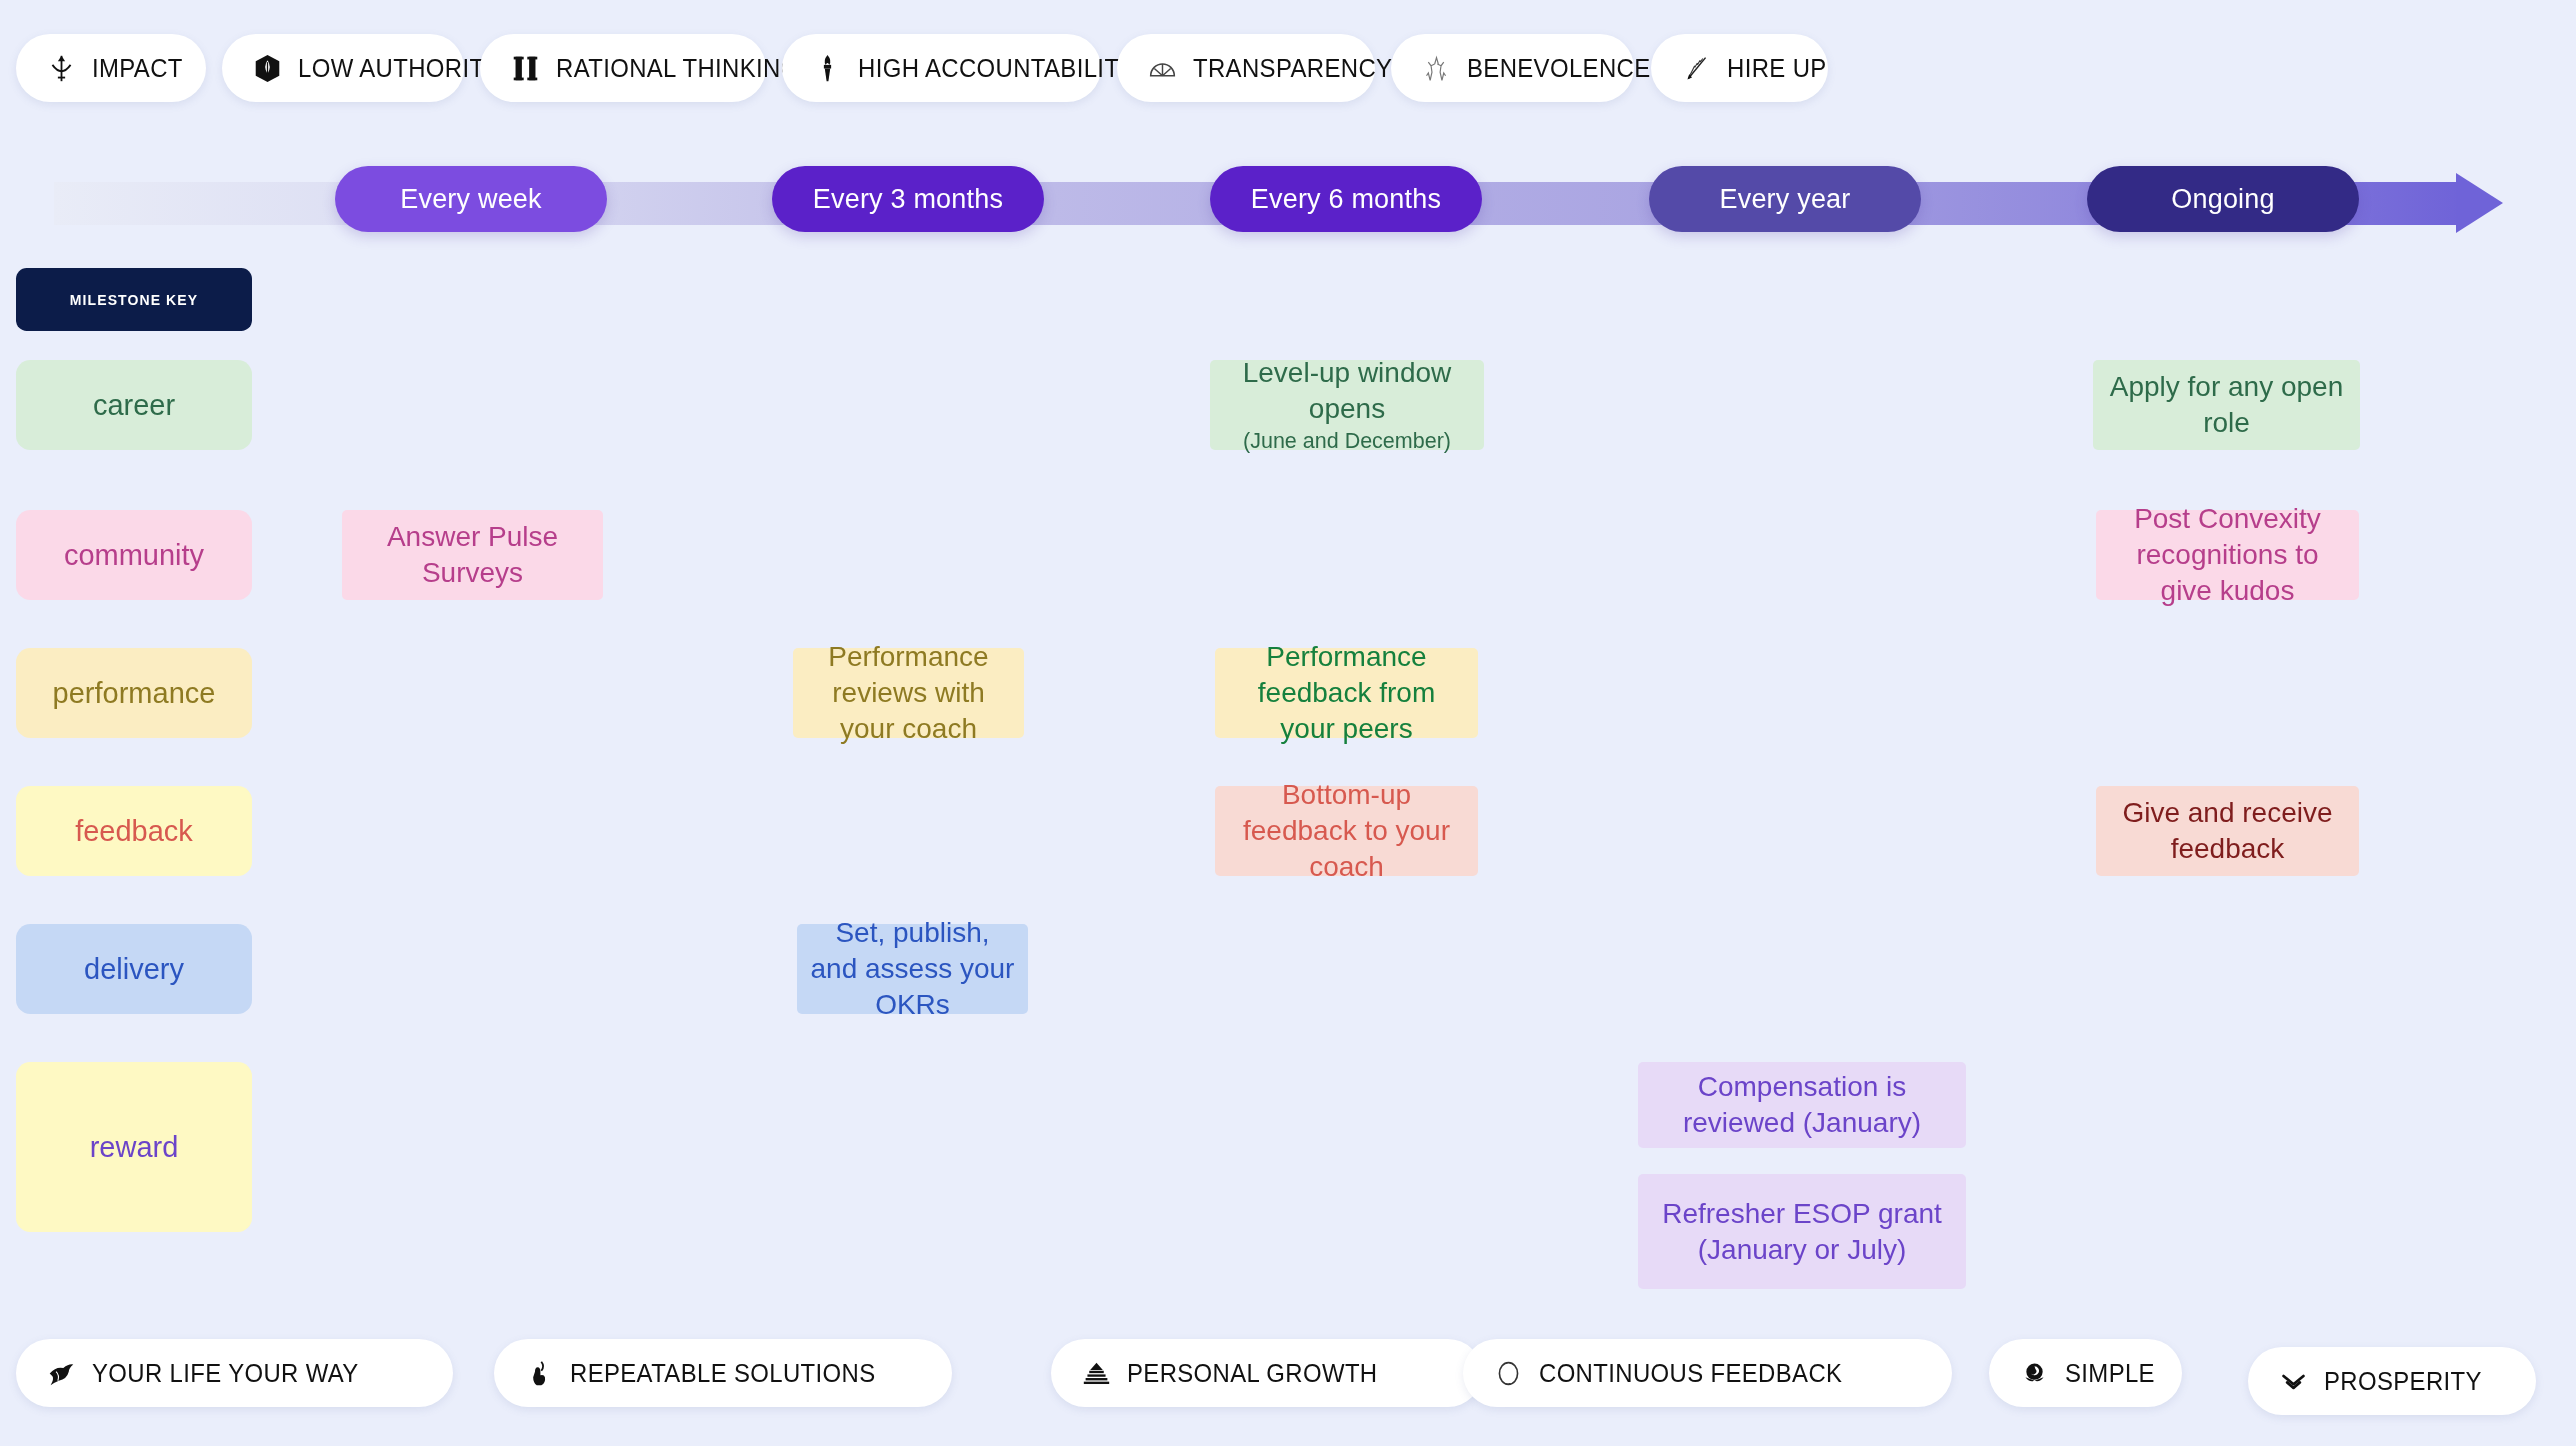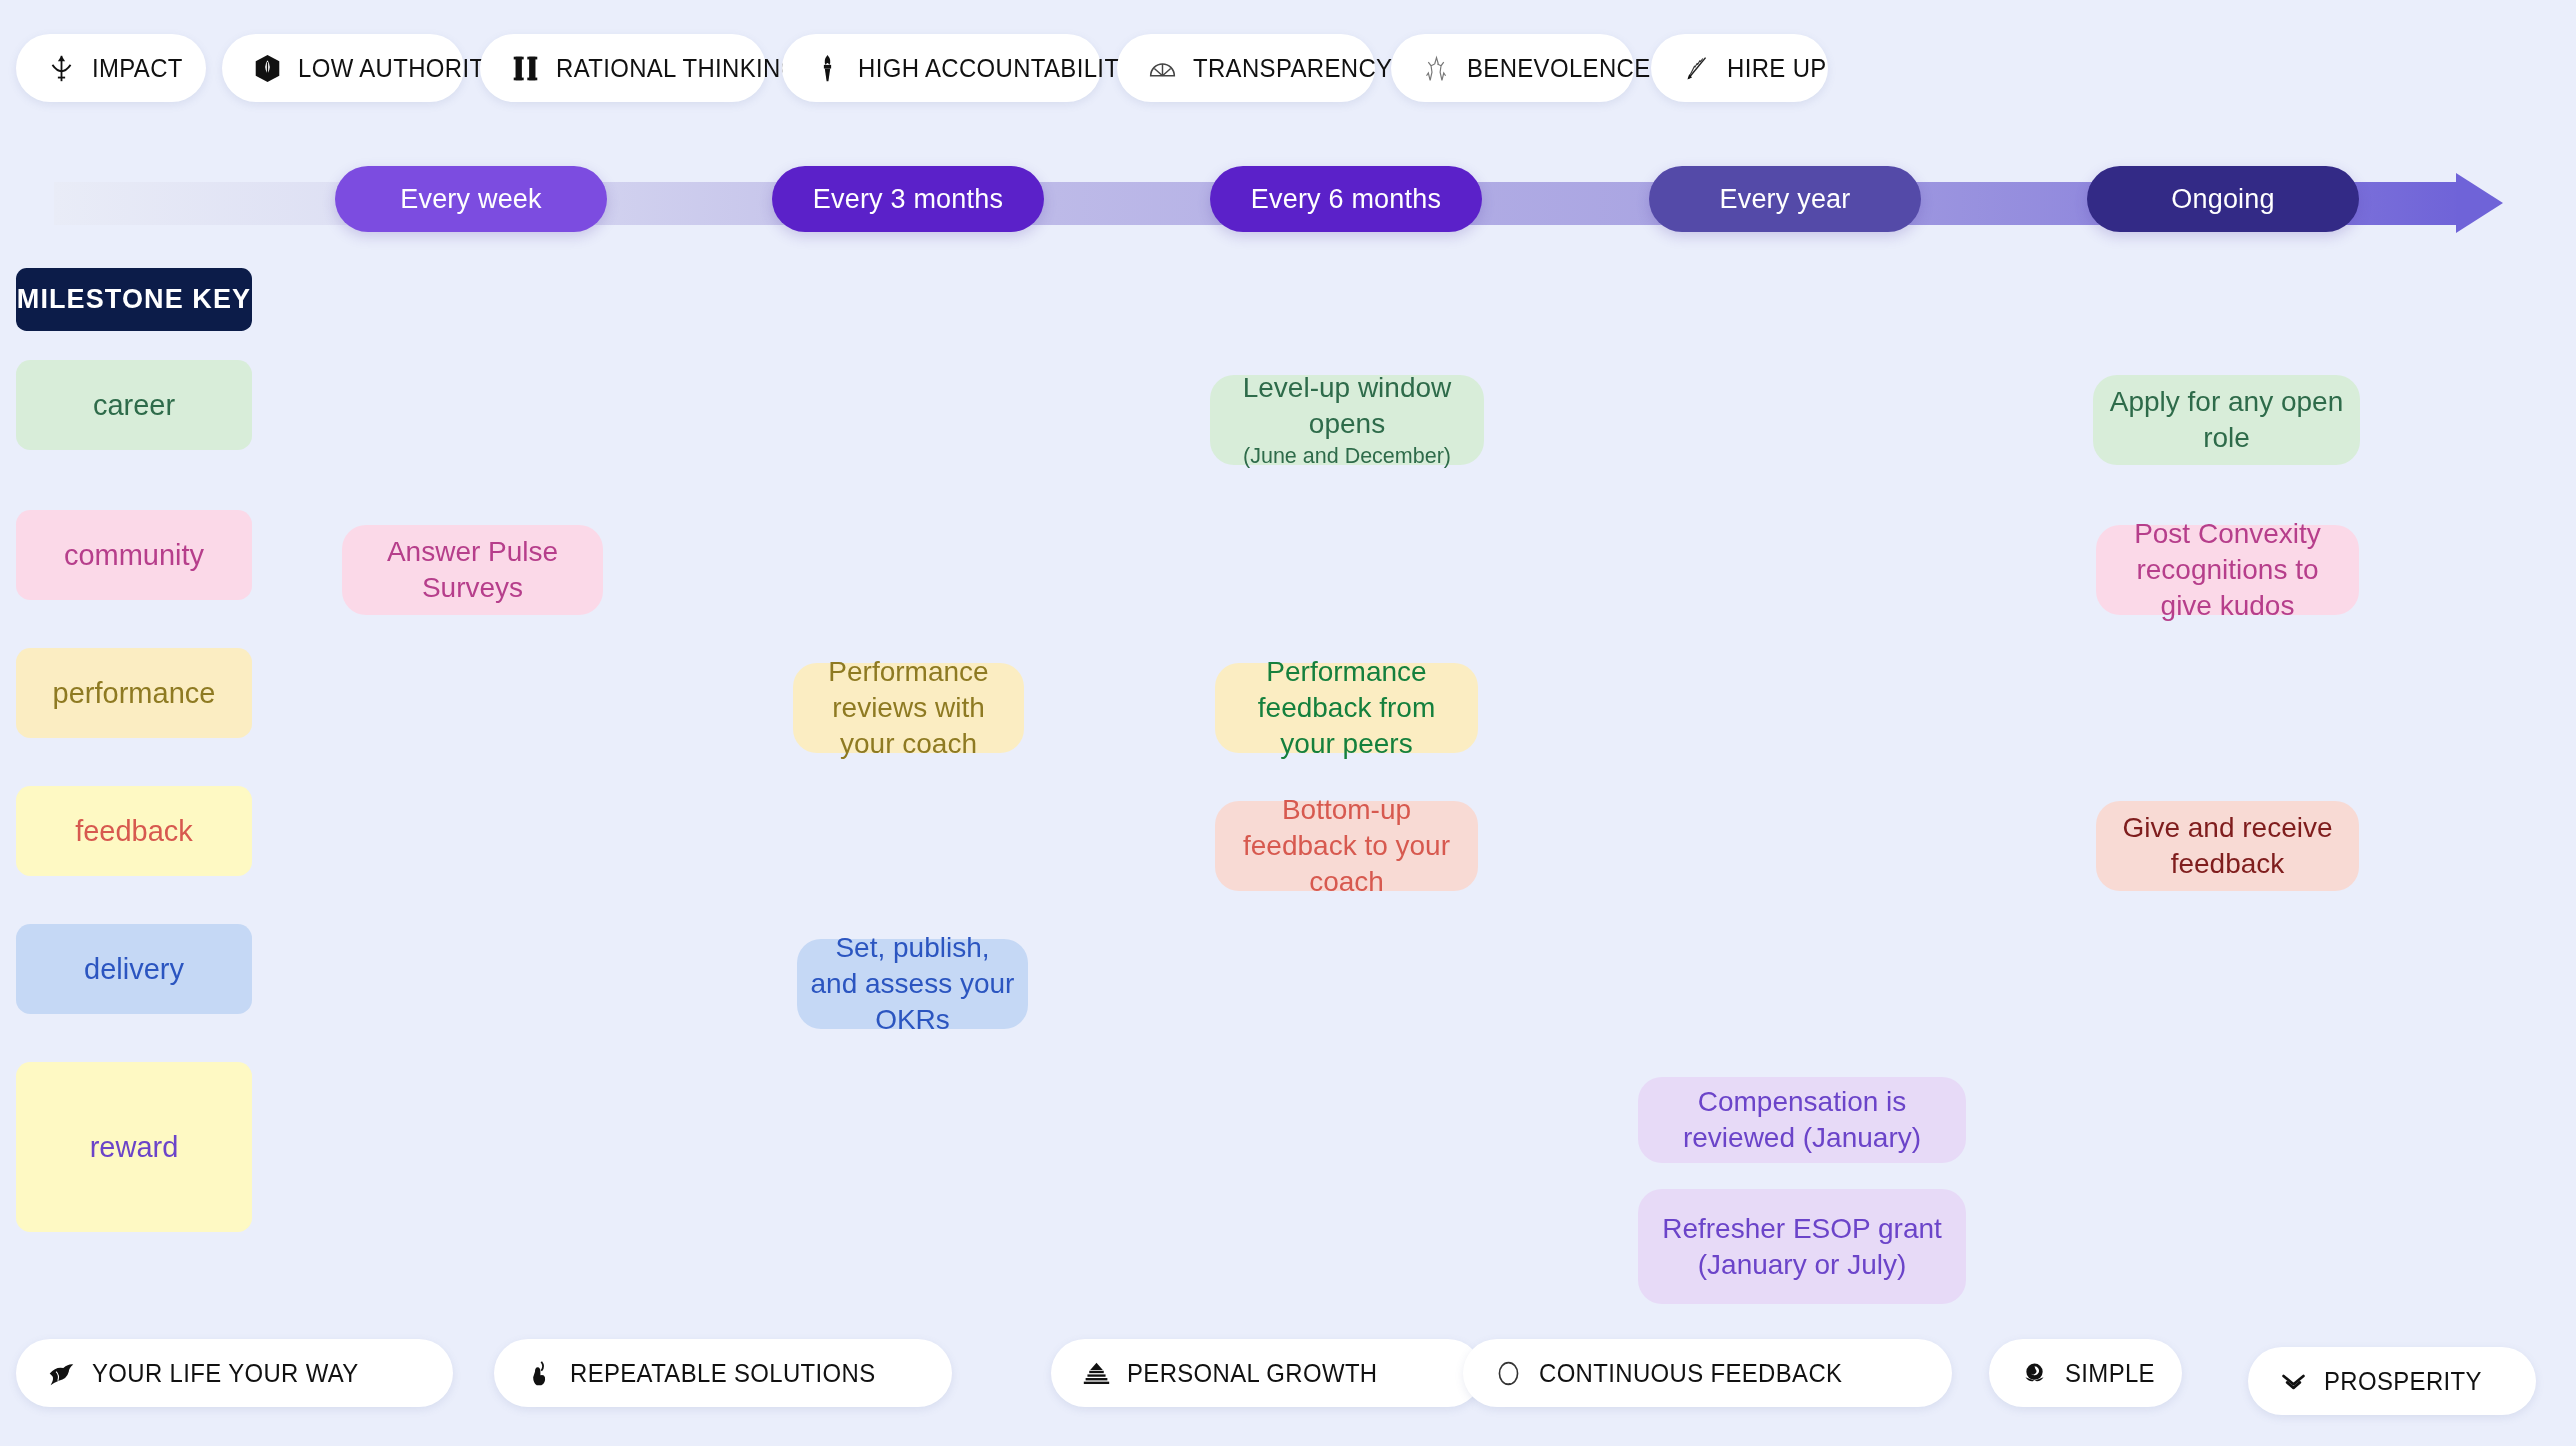--- a/index.html
+++ b/index.html
@@ -52,33 +52,33 @@
     font-family:"Liberation Sans Narrow","Liberation Sans",sans-serif;
     box-shadow:0 4.5px 12.5px rgba(80,60,170,.22);
     white-space:nowrap;padding:0 12.5px;box-sizing:border-box;
   }
 
   
   #milestone-key{
     position:absolute;left:16px;top:268px;width:236px;height:63px;
     background:#0c1c49;border-radius:10.7px;color:#fff;
     display:flex;align-items:center;justify-content:center;
-    font-size:27px;font-weight:700;letter-spacing:1.1px;
+    font-size:14px;font-weight:700;letter-spacing:1.1px;
   }
   .cat{
     position:absolute;left:16px;border-radius:14.3px;
     display:flex;align-items:center;justify-content:center;
     font-size:29px;width:236px;box-sizing:border-box;
   }
 
   
   .card{
-    position:absolute;border-radius:24px;box-sizing:border-box;
+    position:absolute;border-radius:5px;box-sizing:border-box;
     display:flex;flex-direction:column;align-items:center;justify-content:center;
-    text-align:center;padding:9px 12.5px;margin-top:15px;
+    text-align:center;padding:9px 12.5px;
   }
   .card .ctext{font-size:28px;line-height:1.28;}
   .card .csub{font-size:21.5px;line-height:1.25;margin-top:0.9px;}
 </style>
 </head>
 <body>
 
 <div class="chipbar" id="top-bar" style="padding: 0px;">
     <div class="chip" style="position: absolute; left: 16px; top: 0px; width: 190px;">
       <span class="gicon">

